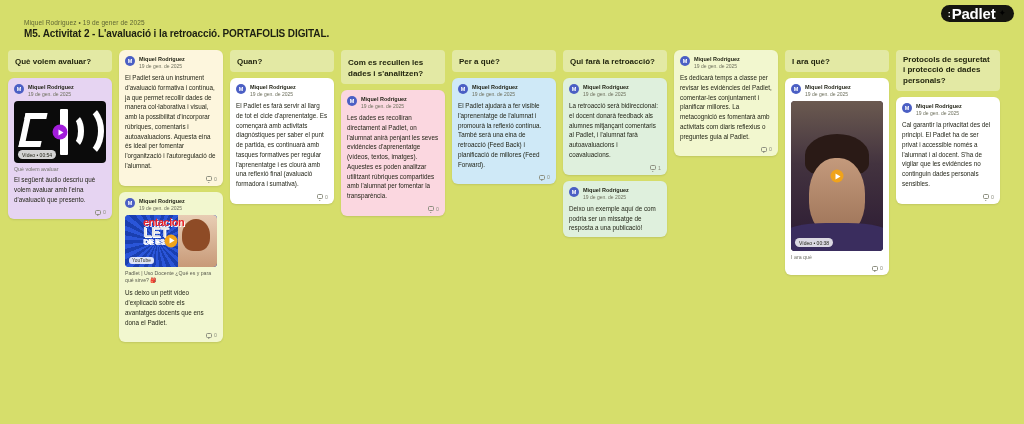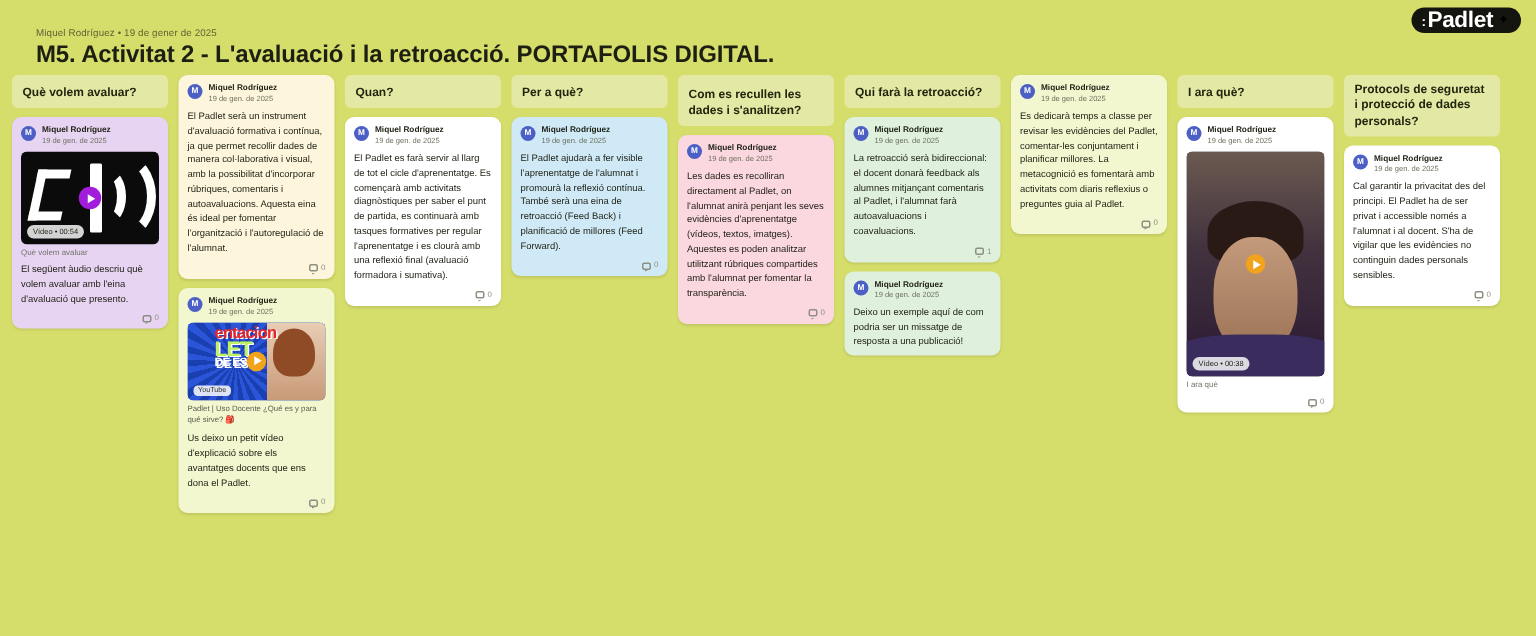--- a/index.html
+++ b/index.html
@@ -12,21 +12,21 @@
   #board { position: relative; width: 1024px; height: 424px; }
 
   
   .topbar { position: absolute; left: 0; top: 0; width: 1024px; height: 44px; }
   .meta {
     position: absolute; left: 24px; top: 19px;
     font-size: 6.5px; color: #5d6333; letter-spacing: .1px; white-space: nowrap;
   }
   .board-title {
     position: absolute; left: 24px; top: 28px;
-    font-size: 16px; font-weight: bold; color: #1d1f12; letter-spacing: -.1px;
+    font-size: 10px; font-weight: bold; color: #1d1f12; letter-spacing: -.1px;
     white-space: nowrap;
   }
   .padlet-logo {
     position: absolute; right: 10px; top: 5px;
     height: 17px; padding: 0 8px 0 7px;
     background: #15150f; border-radius: 9px;
     display: flex; align-items: center; gap: 3px;
   }
   .padlet-logo .lw { color: #fff; font-size: 15px; font-weight: bold; letter-spacing: -.2px; }
   .padlet-logo .colon { color: #fff; font-size: 9px; font-weight: bold; margin-right: -2px; }
@@ -113,21 +113,21 @@
   }
   .yt-person::before {
     content: ""; position: absolute; left: 10%; top: 8%; width: 72%; height: 62%;
     background: #8e4b26; border-radius: 50% 50% 40% 40%;
   }
   .yt-text {
     position: absolute; left: 18px; top: 3px; width: 58%;
     font-size: 11px; font-weight: bold; color: #e8242a; line-height: .85;
     text-shadow: 1px 1px 0 #fff; letter-spacing: -.5px;
   }
-  .yt-text .l2 { color: #bef264; font-size: 14px; }
+  .yt-text .l2 { color: #e5e5e5; font-size: 14px; }
   .yt-text .l3 { color: #fff; font-size: 8px; }
   .yt-badge {
     position: absolute; left: 4px; bottom: 3px; background: rgba(255,255,255,.85);
     font-size: 4.8px; padding: 1px 3px; border-radius: 3px; color: #303020;
   }
   .link-title { font-size: 5.2px; color: #5b5d50; line-height: 1.4; margin: 3px 0 4px; }
   .video-art { height: 150px; background: #2b1a33; position: relative; overflow: hidden; }
   .video-art .wall { position: absolute; inset: 0; background: linear-gradient(180deg,#6b5a50 0%,#43333f 42%,#2b1a33 100%); }
   .video-art .face {
     position: absolute; left: 50%; top: 38%; transform: translateX(-50%);
@@ -242,47 +242,47 @@
             </div>
           </div>
           <div class="body">El Padlet es farà servir al llarg de tot el cicle d'aprenentatge. Es començarà amb activitats diagnòstiques per saber el punt de partida, es continuarà amb tasques formatives per regular l'aprenentatge i es clourà amb una reflexió final (avaluació formadora i sumativa).</div>
           <div class="post-foot">
             <span class="cmt-icon"></span>
             <span class="cmt-count">0</span>
           </div>
         </div>
       </div>
       <div class="column">
+        <div class="col-head tall">Com es recullen les dades i s'analitzen?</div>
+        <div class="post" style="background: rgb(251, 215, 224);">
+          <div class="post-head">
+            <div class="avatar">M</div>
+            <div class="who">
+              <div class="author">Miquel Rodríguez</div>
+              <div class="date">19 de gen. de 2025</div>
+            </div>
+          </div>
+          <div class="body">Les dades es recolliran directament al Padlet, on l'alumnat anirà penjant les seves evidències d'aprenentatge (vídeos, textos, imatges). Aquestes es poden analitzar utilitzant rúbriques compartides amb l'alumnat per fomentar la transparència.</div>
+          <div class="post-foot">
+            <span class="cmt-icon"></span>
+            <span class="cmt-count">0</span>
+          </div>
+        </div>
+      </div>
+      <div class="column">
         <div class="col-head">Per a què?</div>
         <div class="post" style="background: rgb(207, 233, 247);">
           <div class="post-head">
             <div class="avatar">M</div>
             <div class="who">
               <div class="author">Miquel Rodríguez</div>
               <div class="date">19 de gen. de 2025</div>
             </div>
           </div>
           <div class="body">El Padlet ajudarà a fer visible l'aprenentatge de l'alumnat i promourà la reflexió contínua. També serà una eina de retroacció (Feed Back) i planificació de millores (Feed Forward).</div>
-          <div class="post-foot">
-            <span class="cmt-icon"></span>
-            <span class="cmt-count">0</span>
-          </div>
-        </div>
-      </div>
-      <div class="column">
-        <div class="col-head tall">Com es recullen les dades i s'analitzen?</div>
-        <div class="post" style="background: rgb(251, 215, 224);">
-          <div class="post-head">
-            <div class="avatar">M</div>
-            <div class="who">
-              <div class="author">Miquel Rodríguez</div>
-              <div class="date">19 de gen. de 2025</div>
-            </div>
-          </div>
-          <div class="body">Les dades es recolliran directament al Padlet, on l'alumnat anirà penjant les seves evidències d'aprenentatge (vídeos, textos, imatges). Aquestes es poden analitzar utilitzant rúbriques compartides amb l'alumnat per fomentar la transparència.</div>
           <div class="post-foot">
             <span class="cmt-icon"></span>
             <span class="cmt-count">0</span>
           </div>
         </div>
       </div>
       <div class="column">
         <div class="col-head">Qui farà la retroacció?</div>
         <div class="post" style="background: rgb(223, 240, 221);">
           <div class="post-head">

